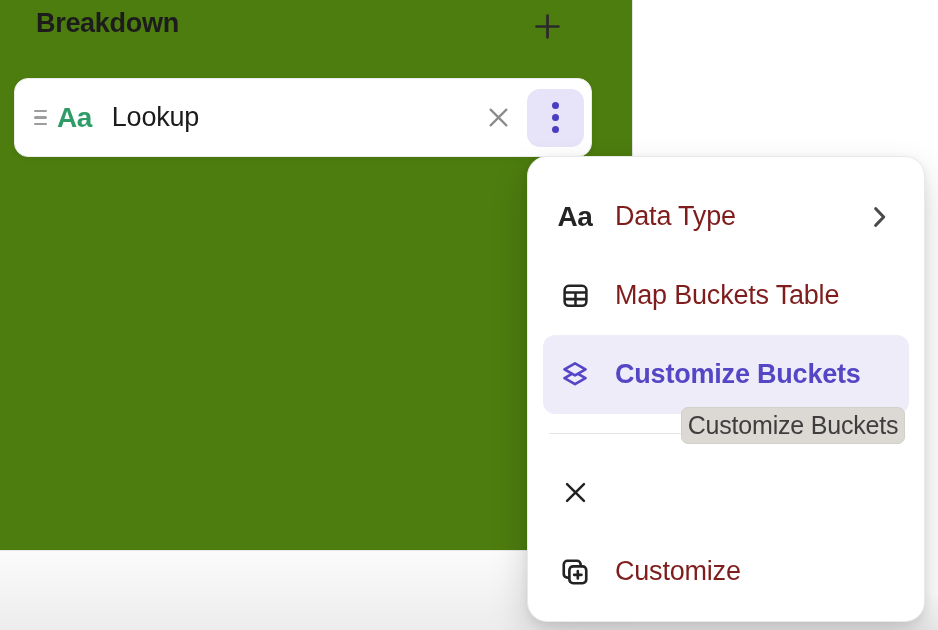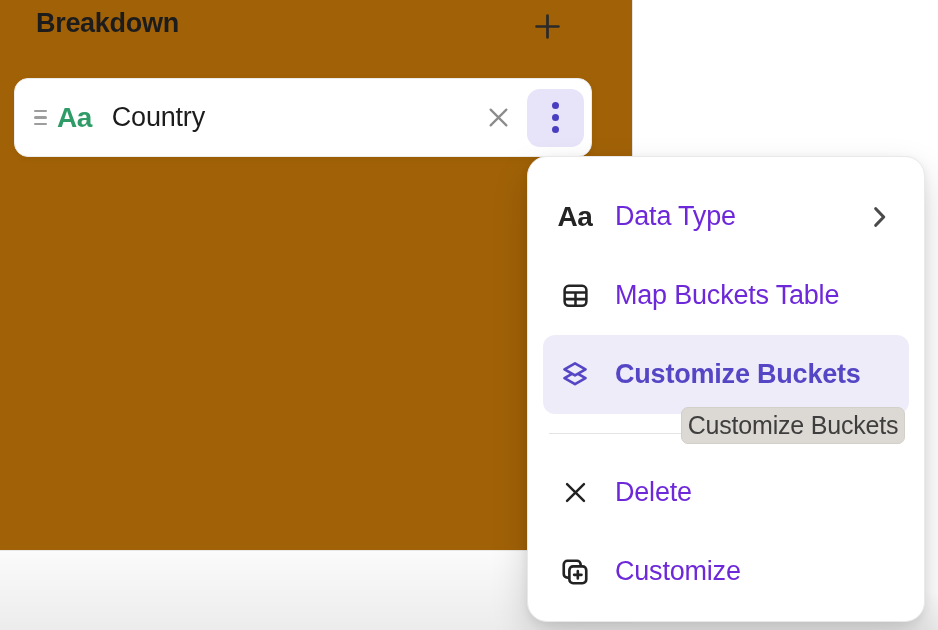--- a/index.html
+++ b/index.html
@@ -2,21 +2,21 @@
 <html><head>
 <meta charset="utf-8">
 <style>
   * { margin:0; padding:0; box-sizing:border-box; }
   html,body { width:938px; height:630px; overflow:hidden;
     font-family:"Liberation Sans", sans-serif; background:#fff; }
   body { position:relative; }
 
   
   .left-panel { position:absolute; left:0; top:0; width:633px; height:630px;
-    background:#a16207; border-right:1px solid #e3e3e3; }
+    background:#4d7c0f; border-right:1px solid #e3e3e3; }
   .panel-header { position:absolute; left:0; top:0; width:100%; height:52px;
     display:flex; align-items:center; }
   .panel-title { position:absolute; left:36px; top:8px; font-size:27px;
     font-weight:700; color:#1c1c1c; letter-spacing:-0.3px; }
   .add-btn { position:absolute; left:530px; top:9px; width:34px; height:34px;
     display:flex; align-items:center; justify-content:center; background:none;
     border:none; cursor:pointer; }
 
   
   .field-card { position:absolute; left:14px; top:78px; width:578px; height:79px;
@@ -51,21 +51,21 @@
   
   .menu { position:absolute; left:527px; top:156px; width:398px; height:466px;
     background:#fff; border:1px solid #e9e9e9; border-radius:20px;
     box-shadow:0 16px 36px rgba(0,0,0,.16), 0 3px 10px rgba(0,0,0,.07);
     padding:20px 15px 9px; z-index:5; }
   .menu-item { height:79px; border-radius:12px; display:flex; align-items:center;
     padding:0 22px 0 17px; cursor:pointer; }
   .mi-icon { width:30px; flex:0 0 30px; display:flex; align-items:center;
     justify-content:center; color:#242424; }
   .mi-glyph { font-size:28px; font-weight:600; color:#242424; letter-spacing:-0.5px; }
-  .mi-label { margin-left:25px; font-size:27px; font-weight:500; color:#6d28d9;
+  .mi-label { margin-left:25px; font-size:27px; font-weight:500; color:#7f1d1d;
     letter-spacing:-0.2px; white-space:nowrap; }
   .mi-chevron { margin-left:auto; display:flex; align-items:center; color:#4a4a4a; }
   .menu-item.active { background:#efecfa; }
   .menu-item.active .mi-icon { color:#5546c5; }
   .menu-item.active .mi-label { color:#5546c5; font-weight:600; }
   .menu-divider { height:1px; background:#e4e4e4; margin:19px 6px; }
 
   
   .tooltip { position:absolute; left:681px; top:407px; width:224px; height:37px;
     background:#dcd8d3; border:1px solid #d3cfc9; border-radius:7px; z-index:9;
@@ -87,21 +87,21 @@
     </button>
   </div>
 
   <div class="field-card">
     <div class="drag-handle">
       <span></span>
         <span></span>
         <span></span>
     </div>
     <div class="type-glyph">Aa</div>
-    <div class="card-label">Country</div>
+    <div class="card-label">Lookup</div>
     <div class="card-spacer"></div>
     <button class="icon-btn remove-btn">
       <span style="display:flex;">
         <svg width="27" height="27" viewBox="0 0 24 24" fill="none" stroke="#8c8c8c" stroke-width="2" stroke-linecap="round">
             <path d="M5 5l14 14M19 5L5 19"></path>
           </svg>
       </span>
     </button>
     <button class="icon-btn kebab-btn">
       <i></i>
@@ -150,21 +150,20 @@
   </div>
 
   <div class="menu-divider"></div>
 
   <div class="menu-item">
     <span class="mi-icon">
       <svg width="27" height="27" viewBox="0 0 24 24" fill="none" stroke="#222" stroke-width="2.2" stroke-linecap="round">
           <path d="M4.5 4.5l15 15M19.5 4.5l-15 15"></path>
         </svg>
     </span>
-    <span class="mi-label">Delete</span>
   </div>
 
   <div class="menu-item">
     <span class="mi-icon">
       <svg width="30" height="30" viewBox="0 0 24 24" fill="none" stroke="#222" stroke-width="2.1" stroke-linecap="round" stroke-linejoin="round">
         <path d="M16.5 7.5V6a3 3 0 0 0-3-3H6a3 3 0 0 0-3 3v7.5a3 3 0 0 0 3 3h1.5"></path>
         <rect x="7.5" y="7.5" width="13.5" height="13.5" rx="3" fill="#fff"></rect>
         <path d="M14.25 11.3v5.9M11.3 14.25h5.9"></path>
       </svg>
     </span>

